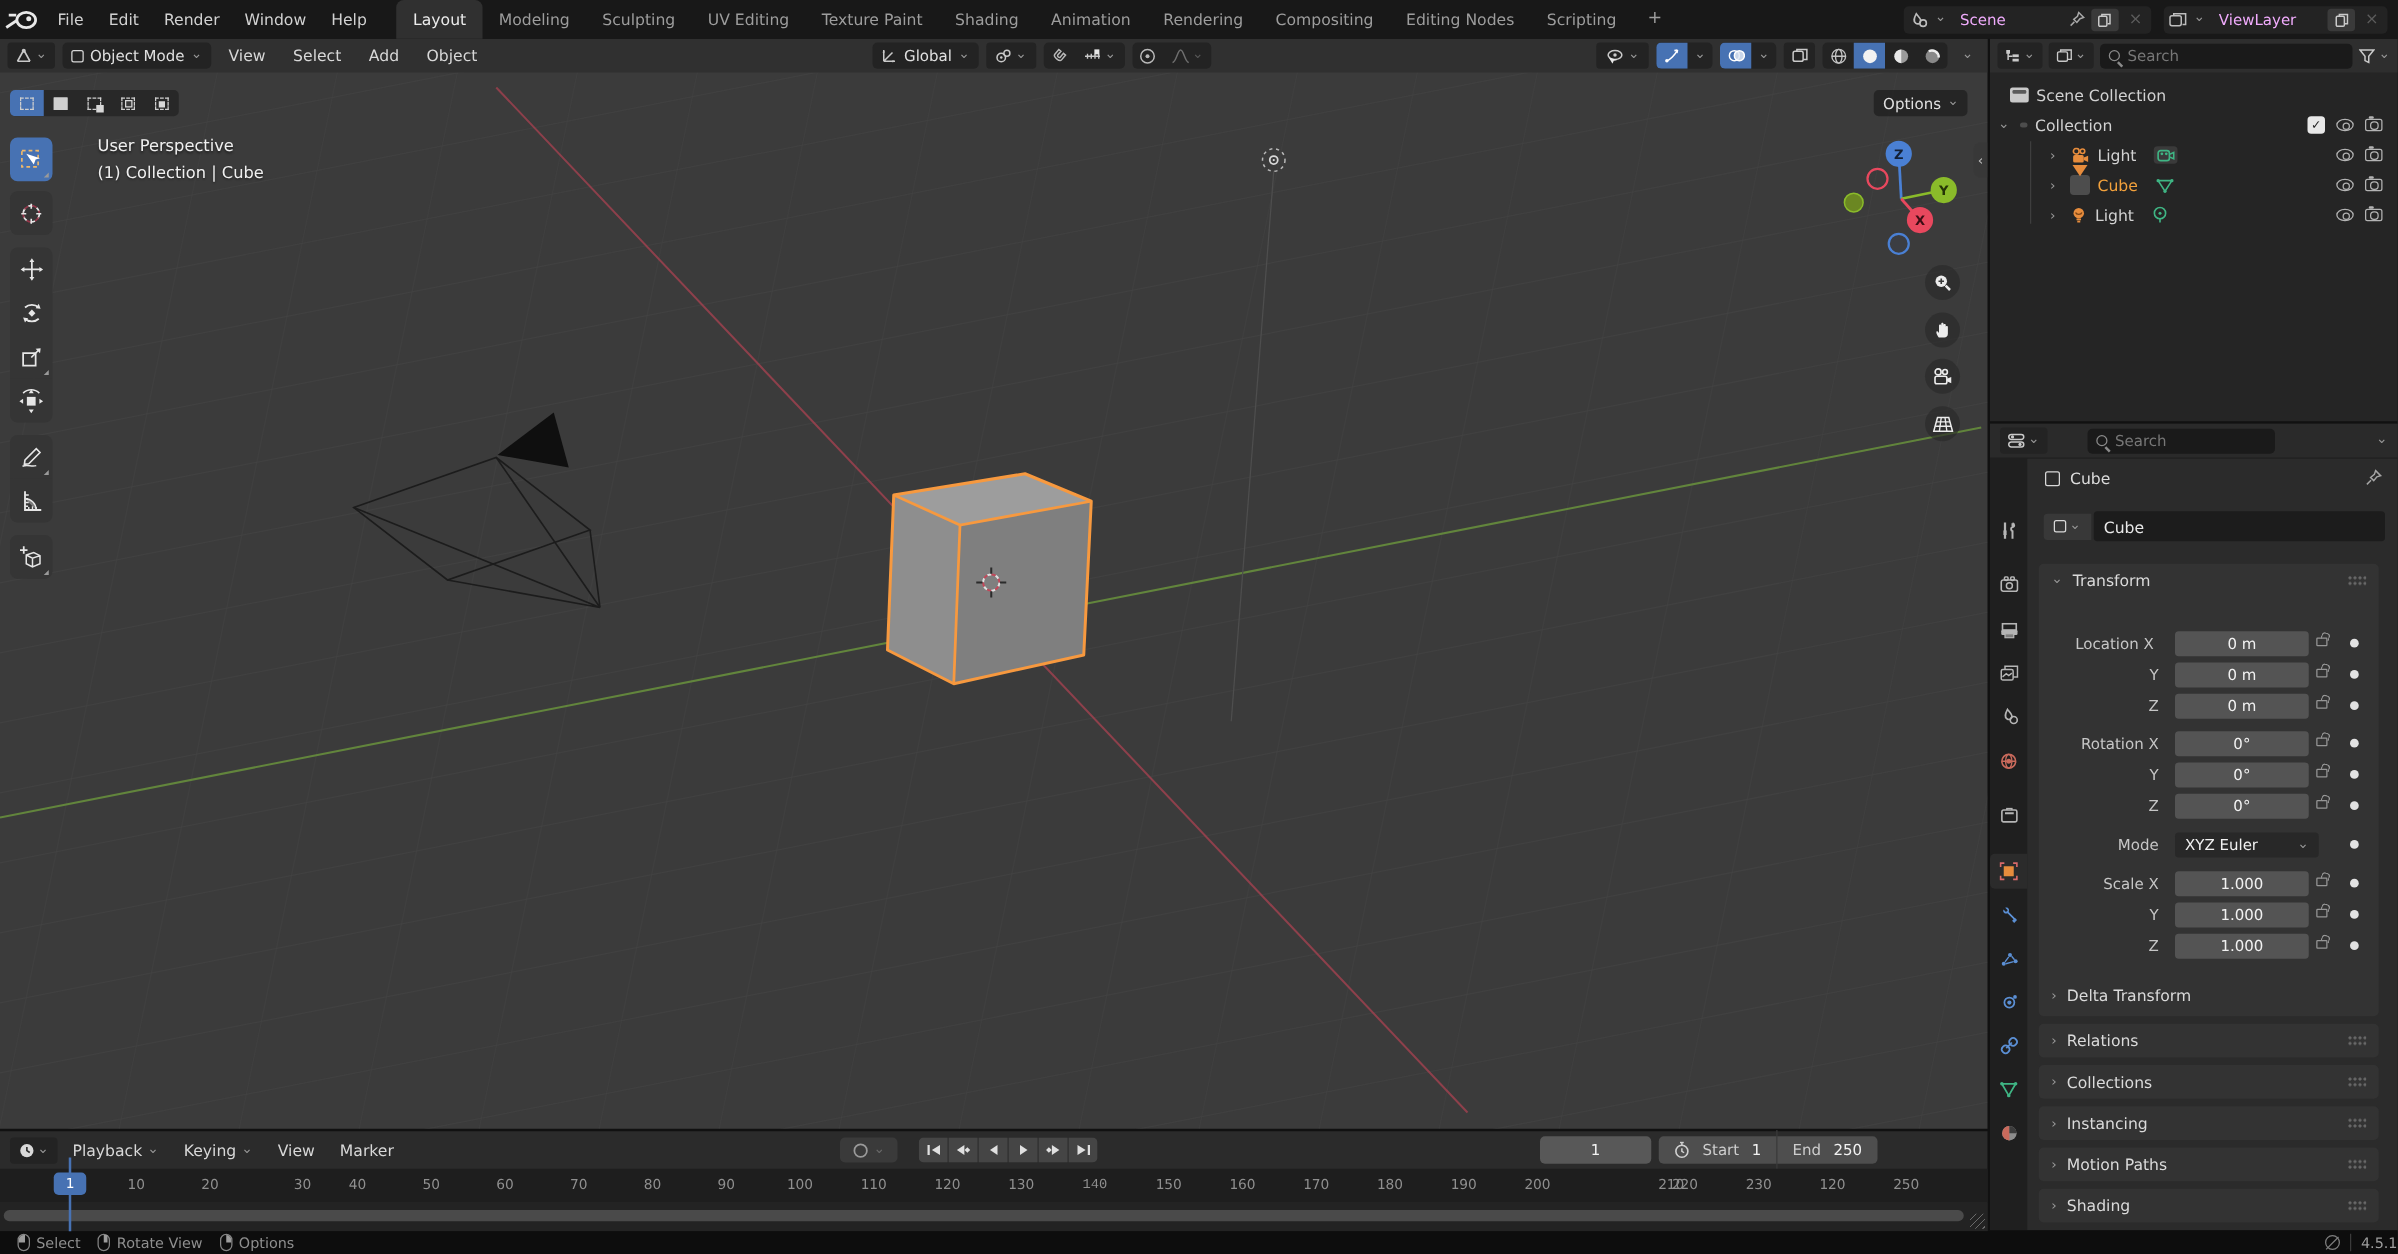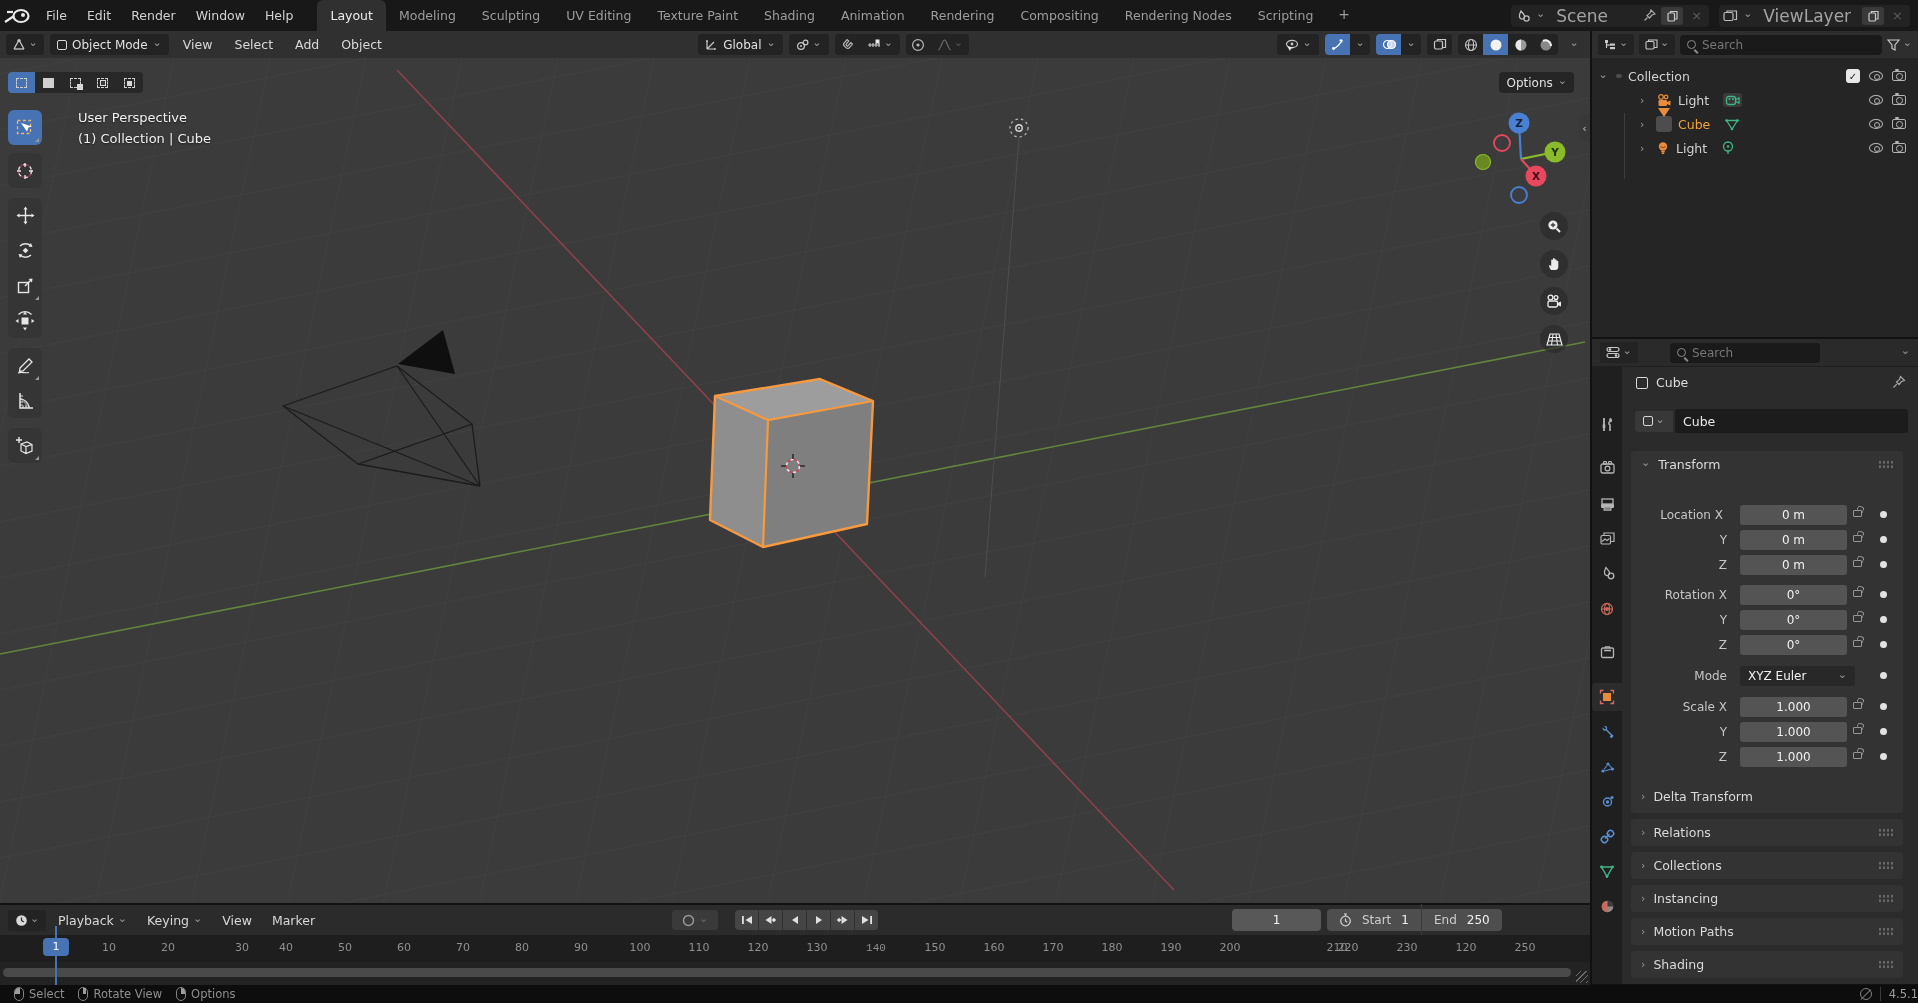--- a/index.html
+++ b/index.html
@@ -10,21 +10,21 @@
   .chev.r{transform:none}
   
   #topbar{position:absolute;left:0;top:0;width:1918px;height:31px;background:#181818;display:flex;align-items:center;z-index:40}
   .menu-item{padding:0 10px;color:#d2d2d2;font-size:12.5px;height:31px;line-height:31px;cursor:default}
   .ws-tabs{display:flex;margin-left:14px;height:31px}
   .ws-tab{padding:0 13px;line-height:31px;color:#9d9d9d;font-size:12.5px;border-radius:6px 6px 0 0}
   .ws-tab.active{background:#303030;color:#ececec}
   .ws-add{padding:0 12px;line-height:29px;color:#9d9d9d;font-size:14px}
   .tb-right{margin-left:auto;display:flex;gap:10px;margin-right:8px}
   .selector{height:22px;background:#232323;border-radius:4px;display:flex;align-items:center;padding:0 4px;gap:5px}
-  .selector .txt{color:#a3a3a3;font-size:17px;padding:0 6px;min-width:88px}
+  .selector .txt{color:#f0abfc;font-size:12px;padding:0 6px;min-width:88px}
   .mini-btn{width:22px;height:18px;background:#3a3a3a;border-radius:3px;display:flex;align-items:center;justify-content:center}
   .xdim{color:#5c5c5c;font-size:13px;padding:0 3px}
   
   #viewport{position:absolute;left:0;top:31px;width:1590px;height:872px;background:#3b3b3b;overflow:hidden}
   #vp-header{position:absolute;left:0;top:0;width:100%;height:27px;background:#303030;display:flex;align-items:center;padding:0 6px;gap:6px;z-index:10}
   .pill{background:#232323;border-radius:4px;height:21px;display:flex;align-items:center;padding:0 7px;gap:5px;color:#e0e0e0}
   .hbtn{min-width:25px;height:21px;background:#232323;border-radius:3px;display:flex;align-items:center;justify-content:center;gap:2px}
   .hbtn.on{background:#4772b3}
   .hgroup{display:flex;background:#232323;border-radius:4px;overflow:hidden}
   .hgroup .hbtn{border-radius:0;background:transparent}
@@ -136,21 +136,21 @@
   <div class="ws-tabs">
     <span class="ws-tab active">Layout</span>
     <span class="ws-tab">Modeling</span>
     <span class="ws-tab">Sculpting</span>
     <span class="ws-tab">UV Editing</span>
     <span class="ws-tab">Texture Paint</span>
     <span class="ws-tab">Shading</span>
     <span class="ws-tab">Animation</span>
     <span class="ws-tab">Rendering</span>
     <span class="ws-tab">Compositing</span>
-    <span class="ws-tab">Rendering Nodes</span>
+    <span class="ws-tab">Editing Nodes</span>
     <span class="ws-tab">Scripting</span>
     <span class="ws-add">+</span>
   </div>
   <div class="tb-right">
     <div class="selector">
       <svg class="ic" width="16" height="14" viewBox="0 0 16 14">
         <path d="M6 2 C4 6 3.5 8 5.5 9.5 C7.5 11 10 9.5 9.5 7 C9 5 7 3.5 6 2 Z" fill="none" stroke="#bdbdbd" stroke-width="1.3"></path>
         <circle cx="11.5" cy="9.5" r="2.6" fill="none" stroke="#bdbdbd" stroke-width="1.3"></circle>
       </svg>
       <span class="chev">⌄</span>
@@ -717,20 +717,24 @@
     </div>
     <div class="flex" style="gap:3px">
       <svg class="ic" width="13" height="12" viewBox="0 0 13 12">
         <path d="M1 1 H12 L8 6 V11 L5 9.5 V6 Z" fill="none" stroke="#c9c9c9" stroke-width="1.2"></path>
       </svg>
       <span class="chev">⌄</span>
     </div>
   </div>
   <div class="guide"></div>
   <div style="position:absolute;left:0;top:33px;width:100%">
+    <div class="ol-row" style="padding-left:16px">
+      <span class="colbox"></span>
+      <span class="ol-label">Scene Collection</span>
+    </div>
     <div class="ol-row" style="padding-left:4px">
       <span class="chev" style="width:14px;text-align:center">⌄</span>
       <span class="sel-bg" style="padding:2px 3px"><span class="colbox"></span></span>
       <span class="ol-label">Collection</span>
       <span class="ol-right">
         <span class="cbx">✓</span>
         <span class="eye"></span>
         <span class="cam-r"></span>
       </span>
     </div>

